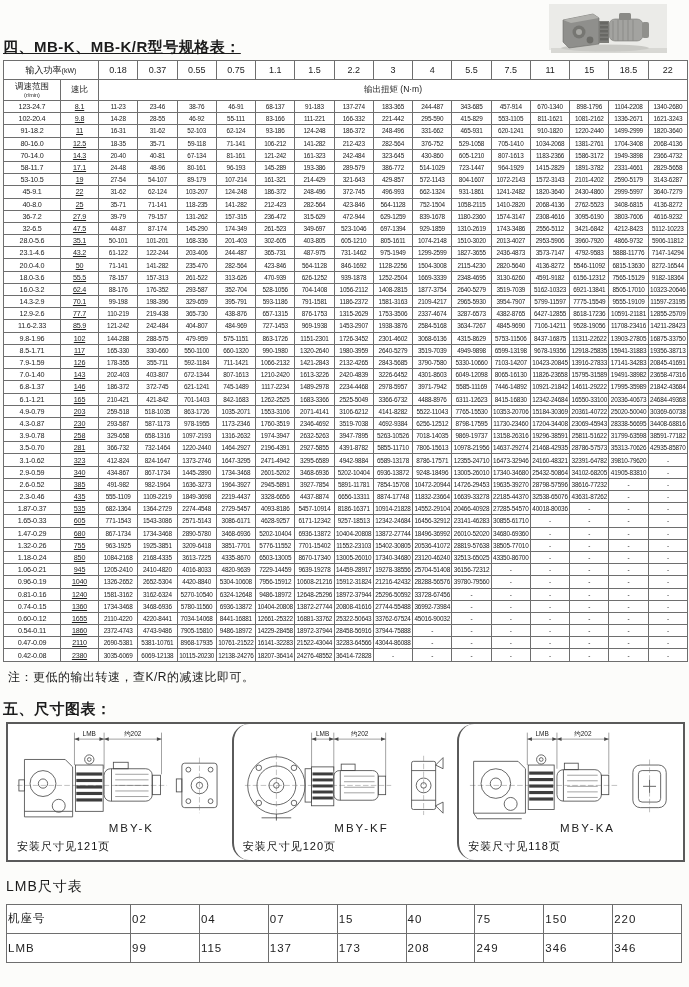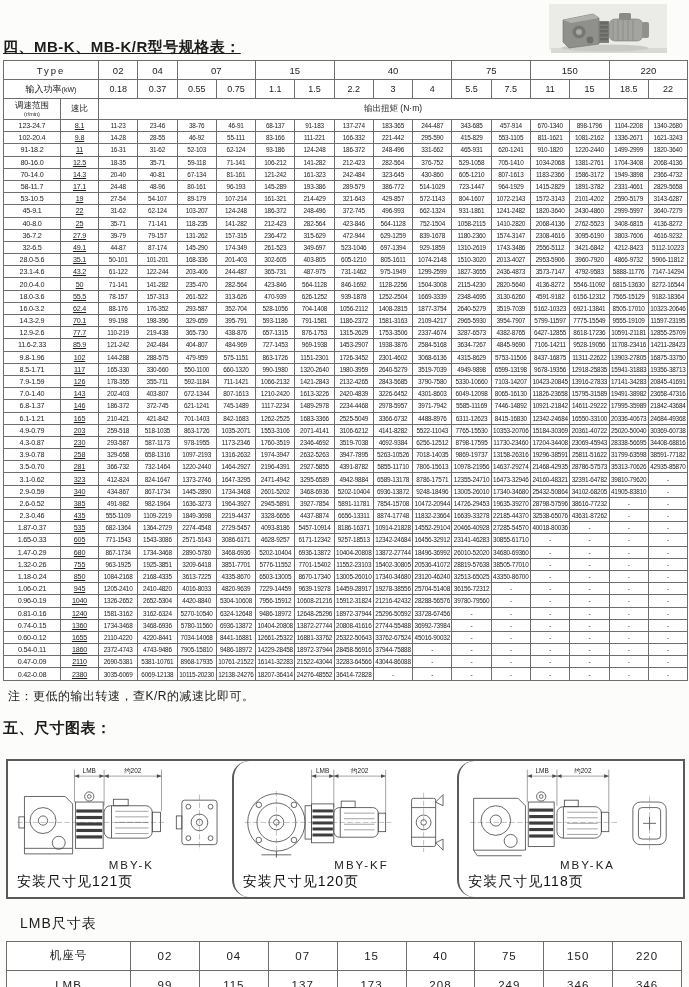--- a/index.html
+++ b/index.html
@@ -23,35 +23,35 @@
   #spec-table thead tr.r2 th{height:18px;font-size:9px;font-weight:normal;}
   #spec-table thead tr.r3 th{height:20px;font-size:8.5px;font-weight:normal;margin-top:28px;}
   #spec-table thead th.speed-head{font-size:7px;line-height:1.1;}
   #spec-table thead th.speed-head .unit{font-size:5.5px;display:block;}
   #spec-table .pw-unit{font-size:7px;}
   #spec-table tbody td{height:11.2px;font-size:6.4px;letter-spacing:-0.2px;color:#222;}
   #spec-table tbody td.cell-speed{font-size:7.2px;}
   #spec-table tbody td.cell-ratio{font-size:7.2px;text-decoration:underline;}
   .footnote{font-size:12px;margin:7px 0 0 8px;letter-spacing:0.5px;}
   
-  .panels{display:flex;width:675px;margin:21px 0 0 6px;border:2px solid #5a5a5a;height:136px;background:#fff;}
+  .panels{display:flex;width:675px;margin:3px 0 0 6px;border:2px solid #5a5a5a;height:136px;background:#fff;}
   .panel{position:relative;flex:1;}
   .panel + .panel{border-left:2px solid #5a5a5a;border-radius:17px;}
   .panel svg{display:block;margin-top:4px;}
   .model-label{position:absolute;bottom:26px;left:45%;font-size:11.5px;letter-spacing:2px;color:#222;}
-  .panel-caption{position:absolute;bottom:6px;left:9px;font-size:14px;letter-spacing:1px;color:#111;}
+  .panel-caption{position:absolute;bottom:6px;left:9px;font-size:11px;letter-spacing:1px;color:#111;}
   .dimtxt{font-size:7px;fill:#222;font-family:"Liberation Sans",sans-serif;}
   .ln{stroke:#4a4a4a;fill:none;stroke-width:0.9;}
   .thin{stroke:#4a4a4a;fill:none;stroke-width:0.55;}
   .fin{fill:#3d3d3d;stroke:none;}
   .cl{stroke:#777;stroke-width:0.5;stroke-dasharray:6 2.5;fill:none;}
   
-  #lmb-title{font-size:14px;margin:16px 0 8px 20px;letter-spacing:1px;}
+  #lmb-title{font-size:14px;margin:16px 0 8px 6px;letter-spacing:1px;}
   #lmb-table{width:676px;margin-left:6px;background:#fff;}
-  #lmb-table td{border:1px solid #6e6e6e;text-align:center;height:26px;font-size:11.5px;color:#222;letter-spacing:1px;}
+  #lmb-table td{border:1px solid #6e6e6e;height:26px;font-size:11.5px;color:#222;letter-spacing:1px;}
 </style>
 </head>
 <body>
 
 <div class="photo-wrap">
   <svg width="118" height="50" viewBox="0 0 118 50">
     <rect x="0" y="0" width="118" height="46" fill="#ebebe8"></rect>
     <rect x="2" y="44" width="116" height="5" fill="#d8d8d4"></rect>
     <ellipse cx="56" cy="44" rx="44" ry="3.5" fill="#c9c9c5"></ellipse>
     <path d="M14 16 L44 10 L50 14 L50 40 L20 44 L14 38 Z" fill="#8f8f8c" stroke="#6b6b68" stroke-width="0.6"></path>
@@ -96,31 +96,20 @@
       <col style="width: 39.27px;">
       <col style="width: 39.27px;">
       <col style="width: 39.27px;">
       <col style="width: 39.27px;">
       <col style="width: 39.27px;">
       <col style="width: 39.27px;">
       <col style="width: 39.27px;">
       <col style="width: 39.27px;">
     </colgroup>
   <thead>
-    <tr class="r1" id="spec-hrow1">
-      <th colspan="2" class="type-head">Type</th>
-    <th colspan="1">02</th>
-        <th colspan="1">04</th>
-        <th colspan="2">07</th>
-        <th colspan="2">15</th>
-        <th colspan="3">40</th>
-        <th colspan="2">75</th>
-        <th colspan="2">150</th>
-        <th colspan="2">220</th>
-      </tr>
     <tr class="r2" id="spec-hrow2">
       <th colspan="2">
         <span>输入功率</span><span class="pw-unit">(kW)</span>
       </th>
     <th>0.18</th>
         <th>0.37</th>
         <th>0.55</th>
         <th>0.75</th>
         <th>1.1</th>
         <th>1.5</th>
@@ -329,21 +318,21 @@
         <td class="cell-torque">839-1678</td>
         <td class="cell-torque">1180-2360</td>
         <td class="cell-torque">1574-3147</td>
         <td class="cell-torque">2308-4616</td>
         <td class="cell-torque">3095-6190</td>
         <td class="cell-torque">3803-7606</td>
         <td class="cell-torque">4616-9232</td>
       </tr>
       <tr>
         <td class="cell-speed">32-6.5</td>
-        <td class="cell-ratio">49.1</td>
+        <td class="cell-ratio">47.5</td>
         <td class="cell-torque">44-87</td>
         <td class="cell-torque">87-174</td>
         <td class="cell-torque">145-290</td>
         <td class="cell-torque">174-349</td>
         <td class="cell-torque">261-523</td>
         <td class="cell-torque">349-697</td>
         <td class="cell-torque">523-1046</td>
         <td class="cell-torque">697-1394</td>
         <td class="cell-torque">929-1859</td>
         <td class="cell-torque">1310-2619</td>

